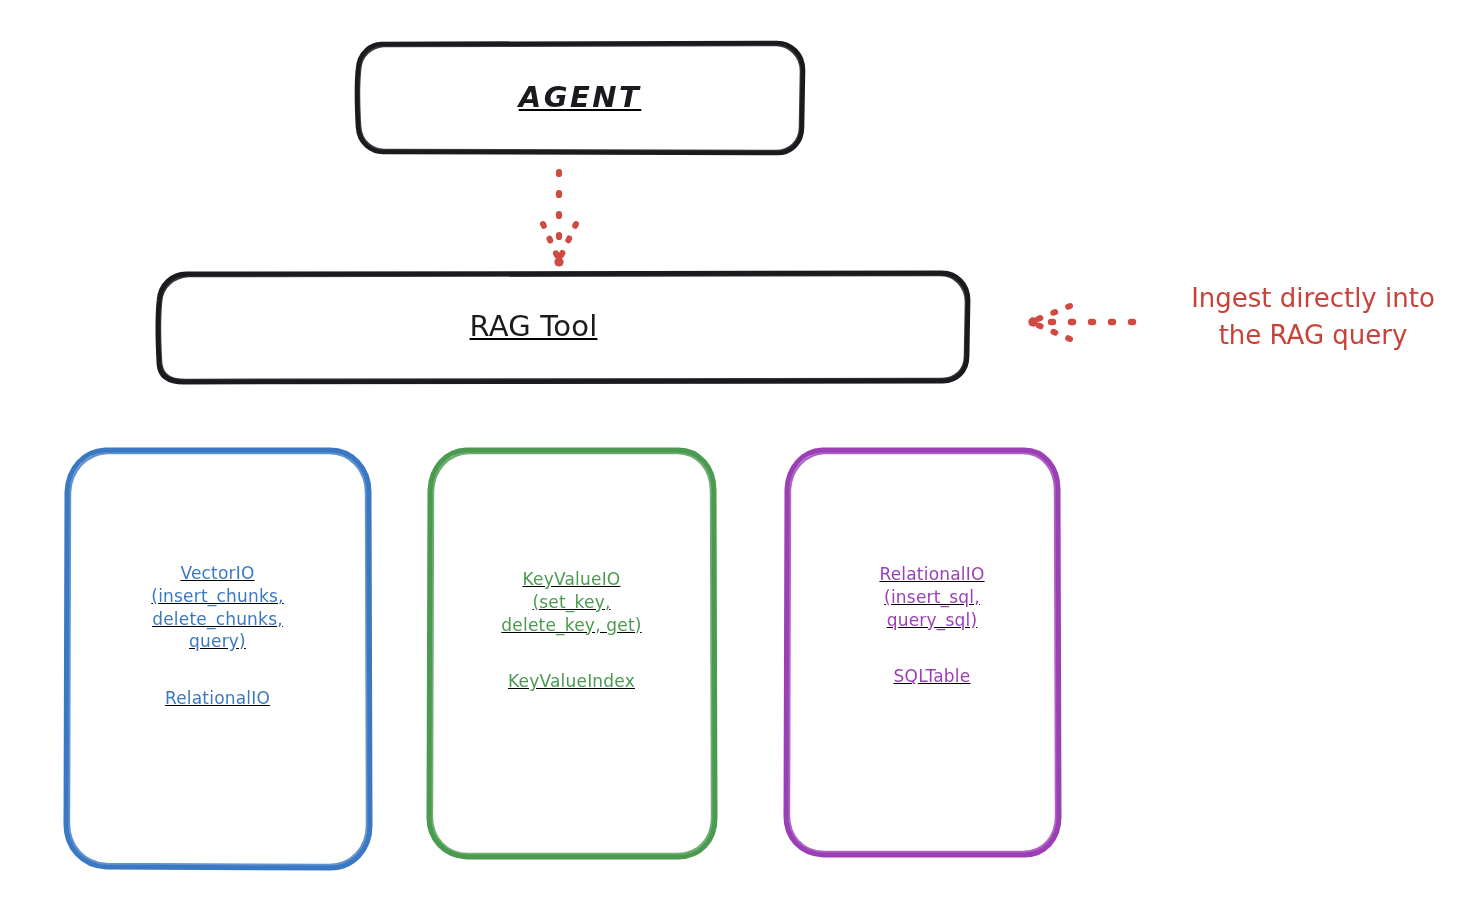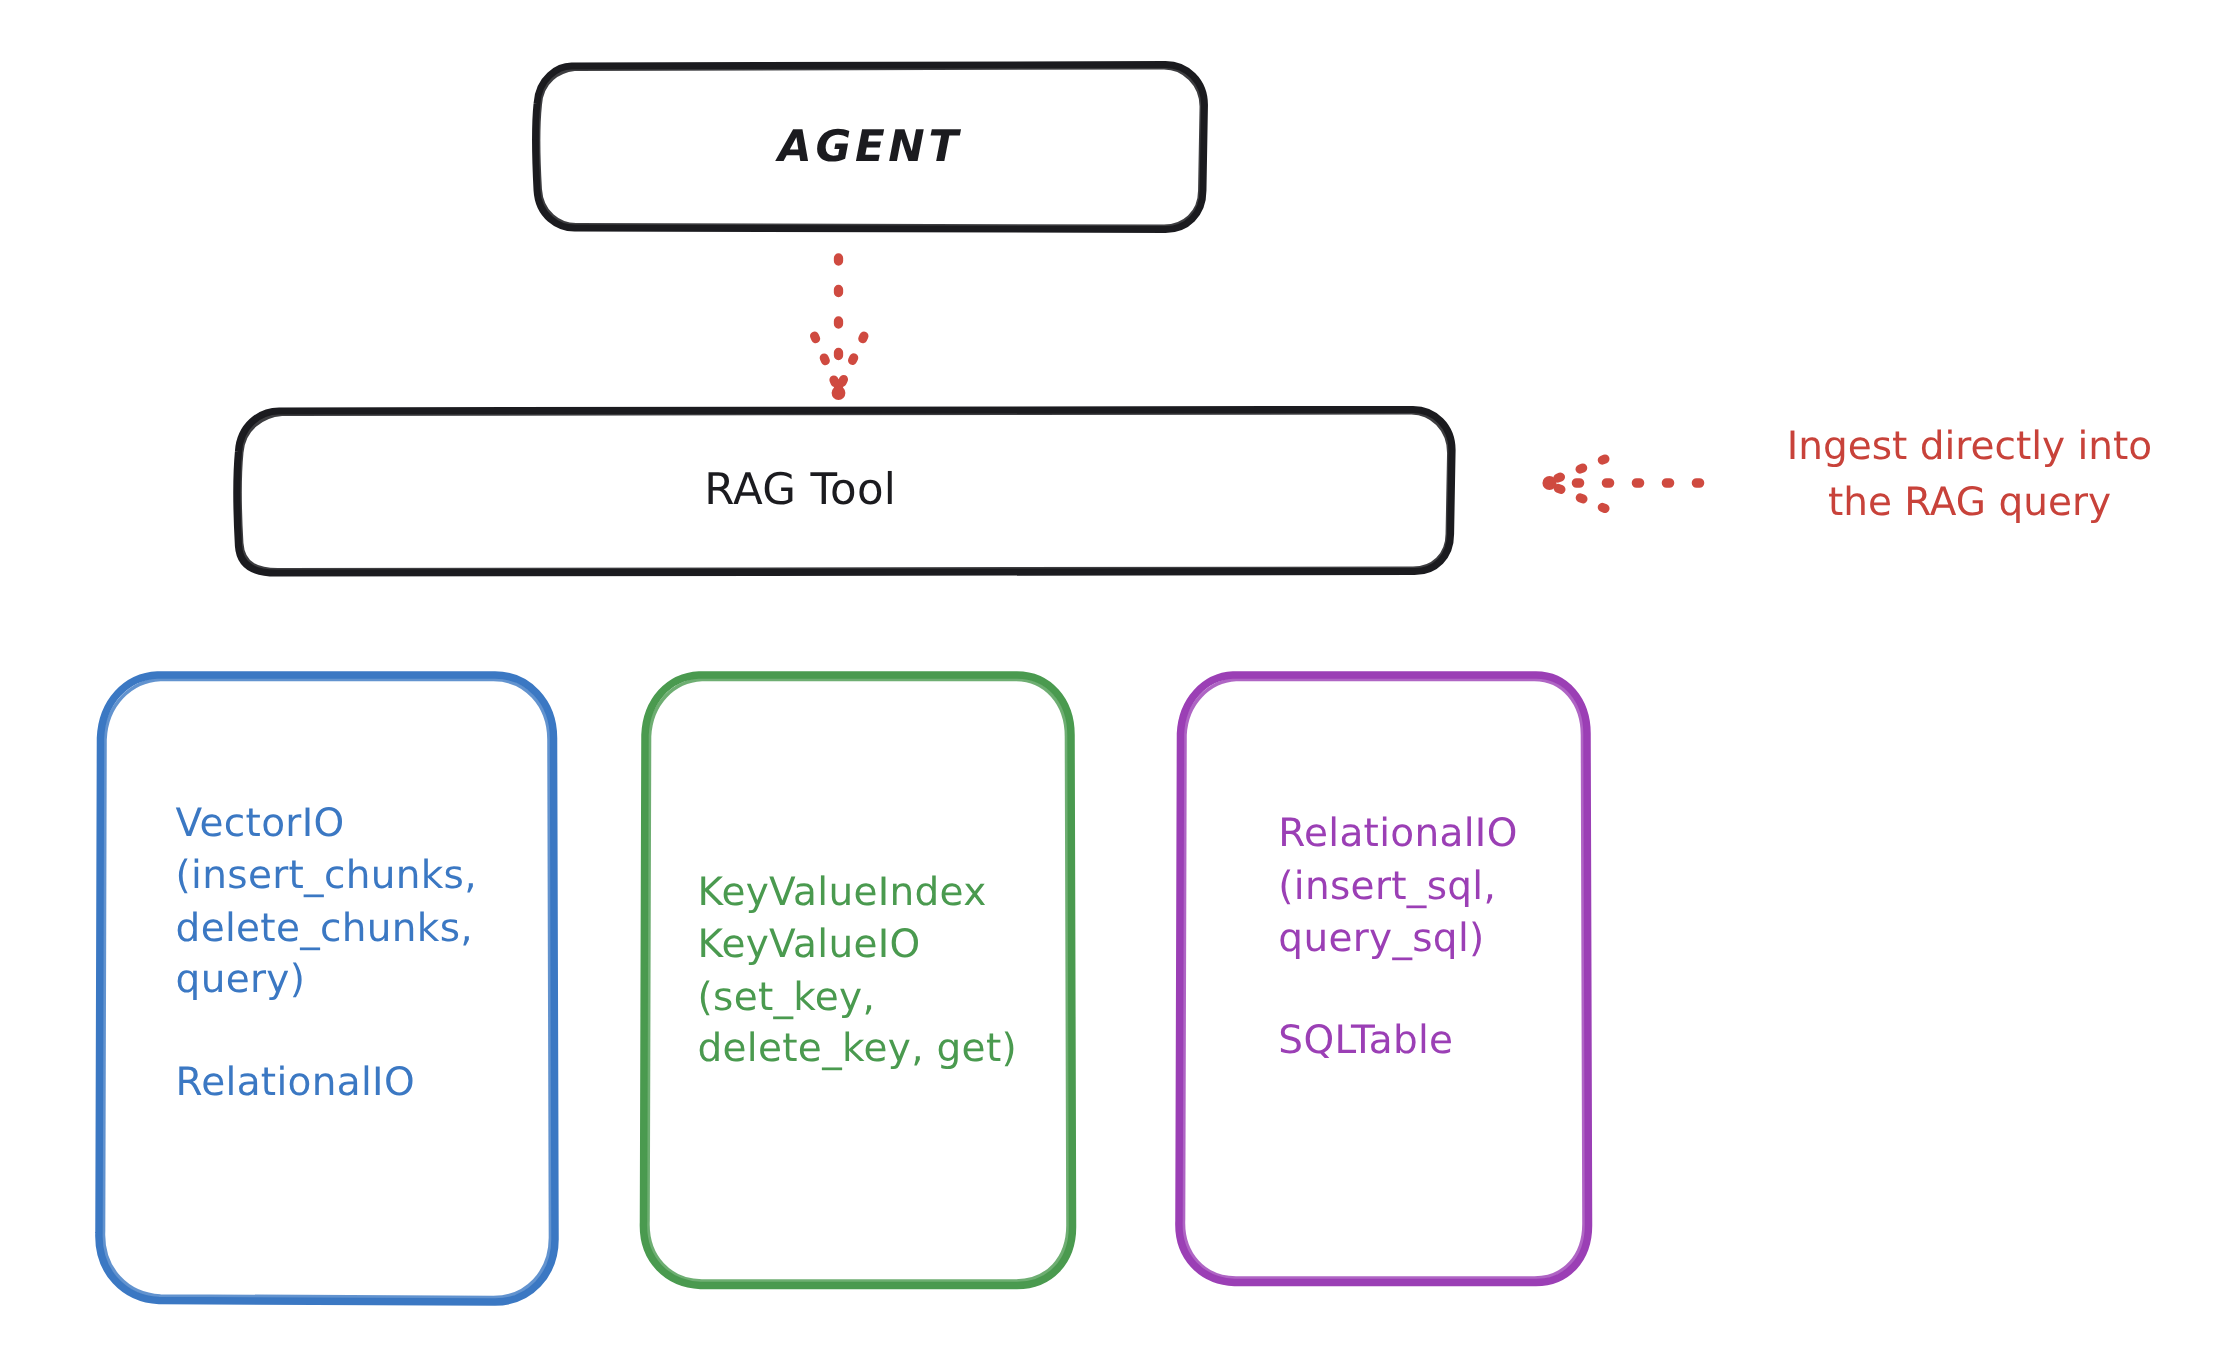--- a/index.html
+++ b/index.html
@@ -25,21 +25,23 @@
     width: 1484px;
     height: 910px;
     pointer-events: none;
   }
   .node {
     position: absolute;
     display: flex;
     flex-direction: column;
     align-items: center;
     justify-content: center;
+    text-align: center;
     box-sizing: border-box;
+    text-decoration: underline;
   }
   .node-label {
     white-space: pre-line;
     line-height: 1.30;
     letter-spacing: 0.2px;
   }
 
   
   #agent-node {
     left: 356px;
@@ -66,21 +68,21 @@
   #rag-tool-node .node-label {
     font-family: "DejaVu Sans", sans-serif;
     font-size: 29px;
     font-weight: 400;
     color: #1b1b1f;
   }
 
   
   .provider-card .node-label {
     font-family: "DejaVu Sans", sans-serif;
-    font-size: 26px;
+    font-size: 17px;
     font-weight: 400;
     line-height: 1.34;
   }
   .provider-card .node-label.secondary {
     margin-top: 34px;
   }
   #vector-io-node {
     left: 65px;
     top: 448px;
     width: 305px;
@@ -206,24 +208,24 @@
       <div class="node-label">VectorIO
 (insert_chunks,
 delete_chunks,
 query)</div>
       <div class="node-label secondary">RelationalIO</div>
     </div>
   </div>
 
   <div class="node provider-card" id="key-value-io-node">
     <div class="stack">
-      <div class="node-label secondary">KeyValueIndex</div>
       <div class="node-label">KeyValueIO
 (set_key,
 delete_key, get)</div>
+      <div class="node-label secondary">KeyValueIndex</div>
     </div>
   </div>
 
   <div class="node provider-card" id="relational-io-node">
     <div class="stack">
       <div class="node-label">RelationalIO
 (insert_sql,
 query_sql)</div>
       <div class="node-label secondary">SQLTable</div>
     </div>

